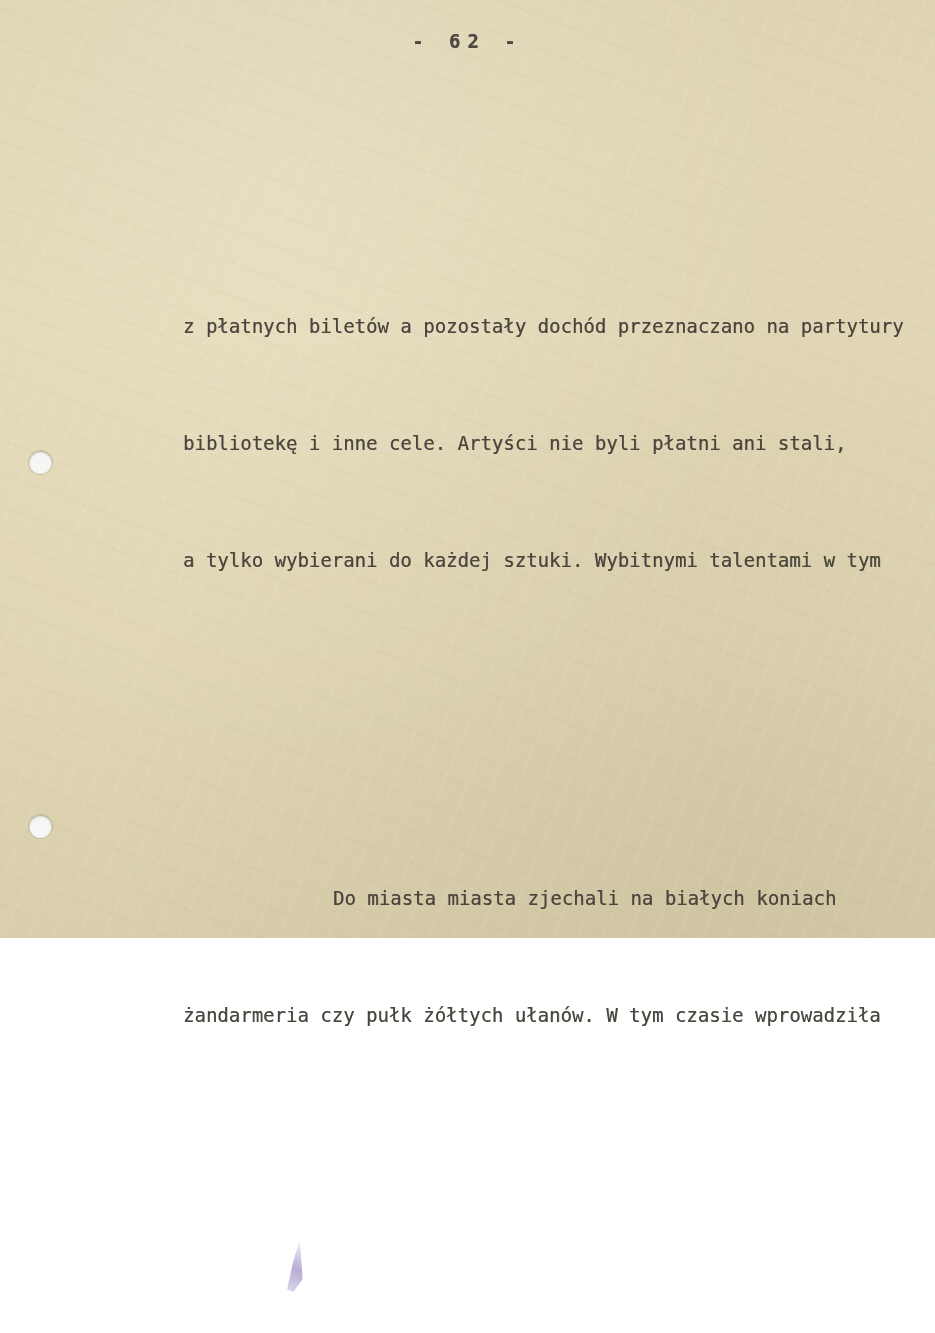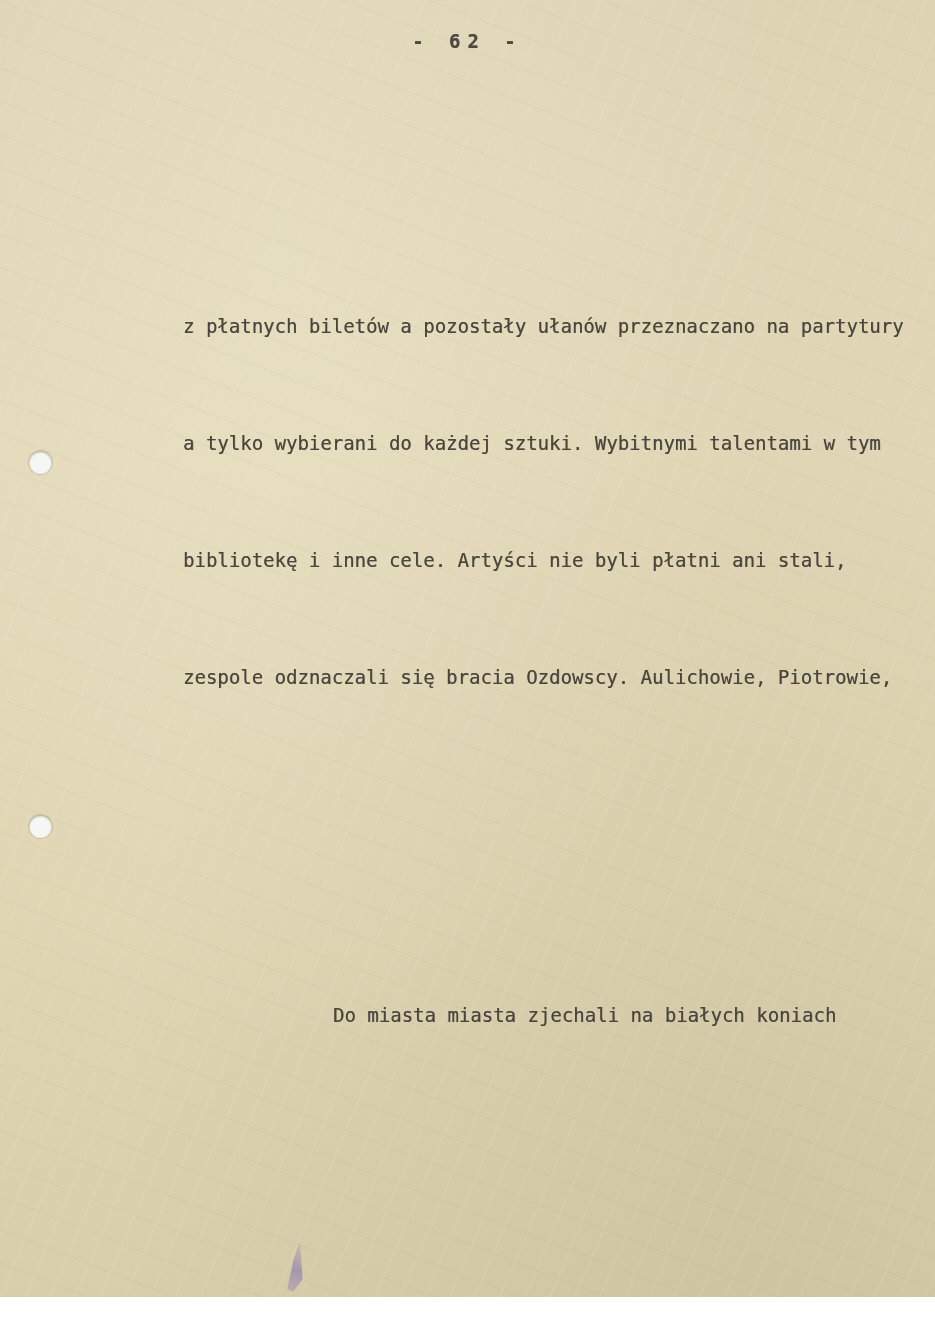--- a/index.html
+++ b/index.html
@@ -2,21 +2,21 @@
 <html><head>
 <meta charset="utf-8">
 <style>
   html, body {
     margin: 0; padding: 0;
     width: 935px; height: 1333px;
     overflow: hidden;
   }
   .paper {
     position: relative;
-    width: 935px; height: 1297px;
+    width: 935px; height: 938px;
     background:
       radial-gradient(ellipse at 30% 20%, rgba(255,252,240,0.18), rgba(0,0,0,0) 55%),
       radial-gradient(ellipse at 80% 90%, rgba(120,105,70,0.10), rgba(0,0,0,0) 60%),
       linear-gradient(180deg, #ded4b4 0%, #e3d9b8 35%, #e0d6b4 70%, #d8ceac 100%);
     font-family: "DejaVu Sans Mono", "Liberation Mono", monospace;
     color: #49453d;
   }
   
   .paper::before {
     content: "";
@@ -75,28 +75,28 @@
 <div class="paper">
 
   <div class="page-header">- 62 -</div>
 
   <div class="hole h1"></div>
   <div class="hole h2"></div>
 
   <div class="body-text">
 
     <div class="paragraph p1">
-      <div class="line">z płatnych biletów a pozostały ułanów przeznaczano na partytury</div>
+      <div class="line">z płatnych biletów a pozostały dochód przeznaczano na partytury</div>
+      <div class="line">bibliotekę i inne cele. Artyści nie byli płatni ani stali,</div>
       <div class="line">a tylko wybierani do każdej sztuki. Wybitnymi talentami w tym</div>
-      <div class="line">bibliotekę i inne cele. Artyści nie byli płatni ani stali,</div>
-      <div class="line">zespole odznaczali się bracia Ozdowscy. Aulichowie, Piotrowie,</div>
     </div>
 
     <div class="paragraph p2">
       <div class="line first">Do miasta miasta zjechali na białych koniach</div>
+      <div class="line">żandarmeria czy pułk żółtych ułanów. W tym czasie wprowadziła</div>
       
       
       
       
       
       
       
       
       
     </div>

